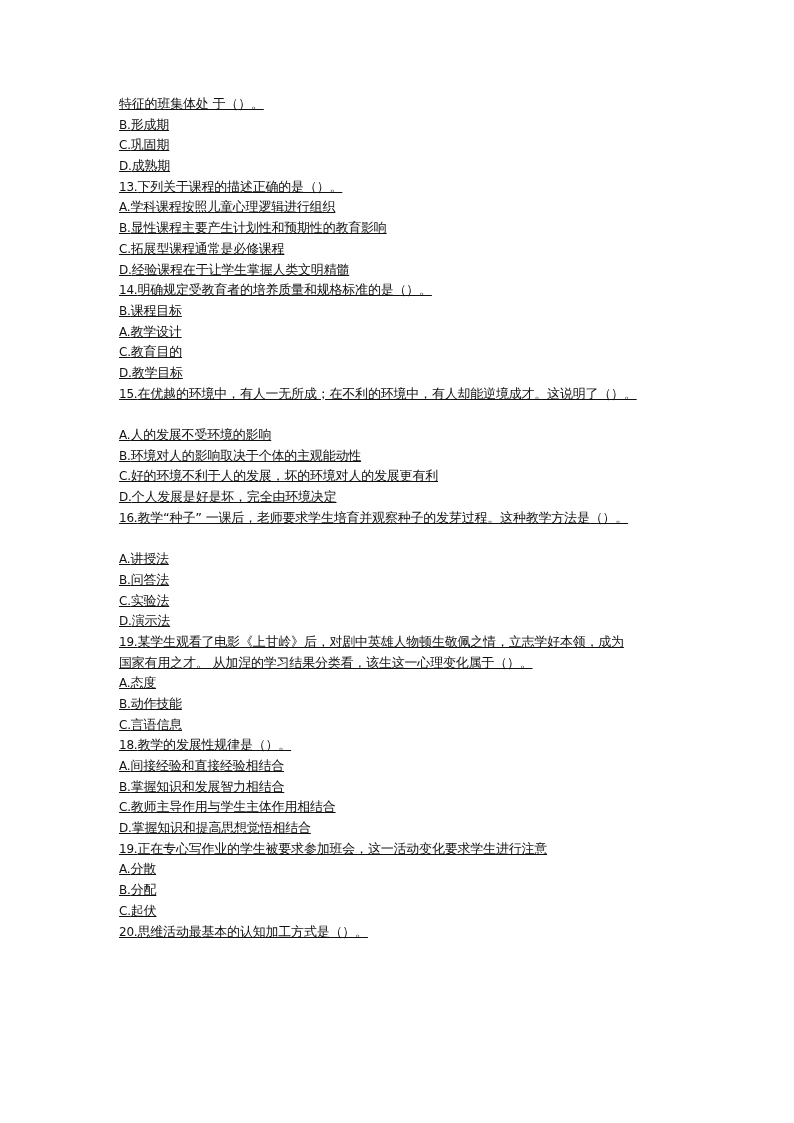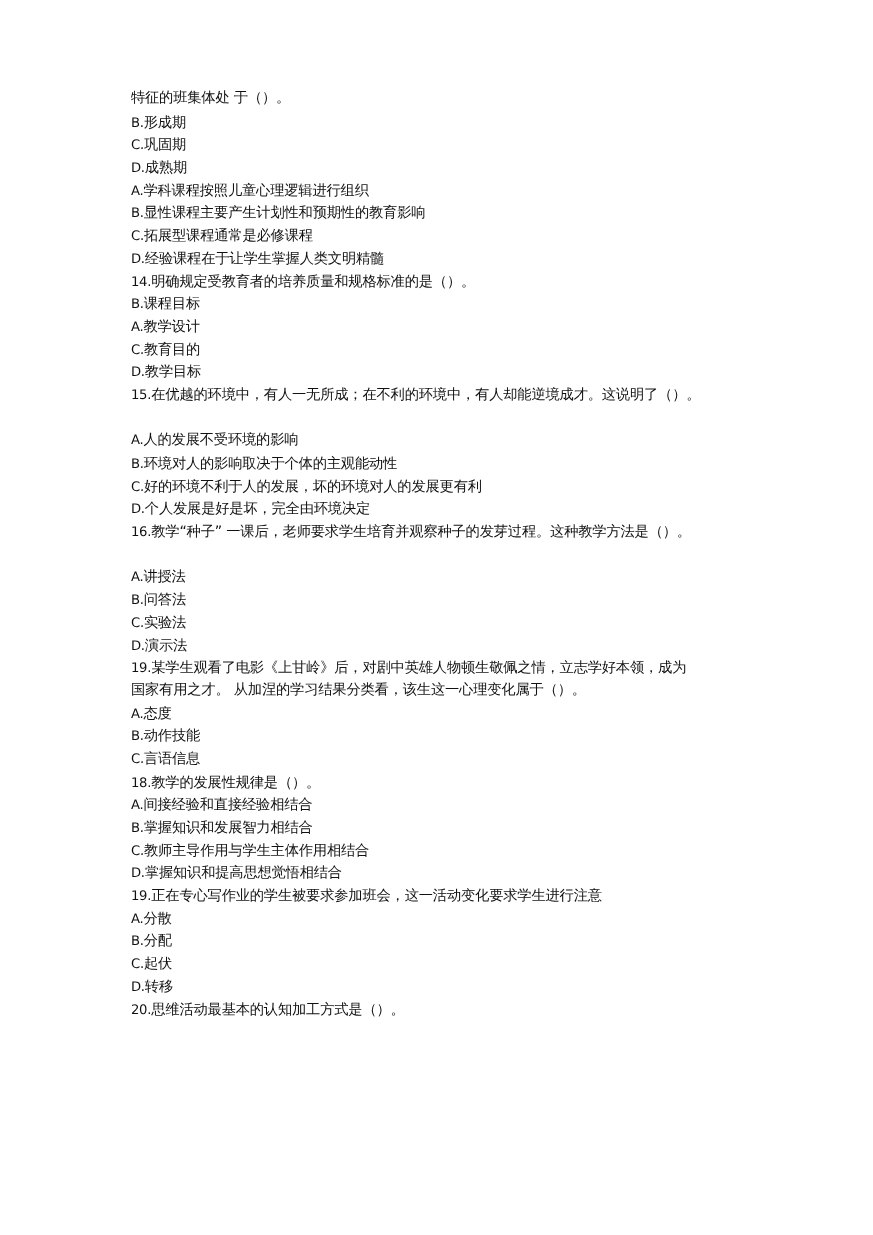--- a/index.html
+++ b/index.html
@@ -11,22 +11,23 @@
       width: 794px;
       height: 1123px;
       position: relative;
       overflow: hidden;
       font-family: "DejaVu Sans", "Liberation Sans", sans-serif;
       color: #111111;
     }
     .page {
       position: absolute;
       left: 119px;
-      top: 80px;
+      top: 94px;
       width: 580px;
+      text-decoration: underline;
     }
     .line {
       font-size: 13px;
       line-height: 20.7px;
       height: 20.7px;
       white-space: nowrap;
       letter-spacing: -0.2px;
     }
     .blank {
       height: 20.7px;
@@ -38,20 +39,21 @@
 </head>
 <body>
 
 <div class="page">
 
   <div class="line">特征的班集体处  于（）。</div>
   <div class="line"><span class="opt-letter">B.</span><span>形成期</span></div>
   <div class="line"><span class="opt-letter">C.</span><span>巩固期</span></div>
   <div class="line"><span class="opt-letter">D.</span><span>成熟期</span></div>
 
+  <div class="line"><span class="q-num">13.</span><span>下列关于课程的描述正确的是（）。</span></div>
   <div class="line"><span class="opt-letter">A.</span><span>学科课程按照儿童心理逻辑进行组织</span></div>
   <div class="line"><span class="opt-letter">B.</span><span>显性课程主要产生计划性和预期性的教育影响</span></div>
   <div class="line"><span class="opt-letter">C.</span><span>拓展型课程通常是必修课程</span></div>
   <div class="line"><span class="opt-letter">D.</span><span>经验课程在于让学生掌握人类文明精髓</span></div>
 
   <div class="line"><span class="q-num">14.</span><span>明确规定受教育者的培养质量和规格标准的是（）。</span></div>
   <div class="line"><span class="opt-letter">B.</span><span>课程目标</span></div>
   <div class="line"><span class="opt-letter">A.</span><span>教学设计</span></div>
   <div class="line"><span class="opt-letter">C.</span><span>教育目的</span></div>
   <div class="line"><span class="opt-letter">D.</span><span>教学目标</span></div>
@@ -79,17 +81,16 @@
   <div class="line"><span class="q-num">18.</span><span>教学的发展性规律是（）。</span></div>
   <div class="line"><span class="opt-letter">A.</span><span>间接经验和直接经验相结合</span></div>
   <div class="line"><span class="opt-letter">B.</span><span>掌握知识和发展智力相结合</span></div>
   <div class="line"><span class="opt-letter">C.</span><span>教师主导作用与学生主体作用相结合</span></div>
   <div class="line"><span class="opt-letter">D.</span><span>掌握知识和提高思想觉悟相结合</span></div>
 
   <div class="line"><span class="q-num">19.</span><span>正在专心写作业的学生被要求参加班会，这一活动变化要求学生进行注意</span></div>
   <div class="line"><span class="opt-letter">A.</span><span>分散</span></div>
   <div class="line"><span class="opt-letter">B.</span><span>分配</span></div>
   <div class="line"><span class="opt-letter">C.</span><span>起伏</span></div>
-  <div class="line"><span class="opt-letter">D.</span><span>转移</span></div>
 
   <div class="line"><span class="q-num">20.</span><span>思维活动最基本的认知加工方式是（）。</span></div>
 
 </div>
 
 </body></html>

